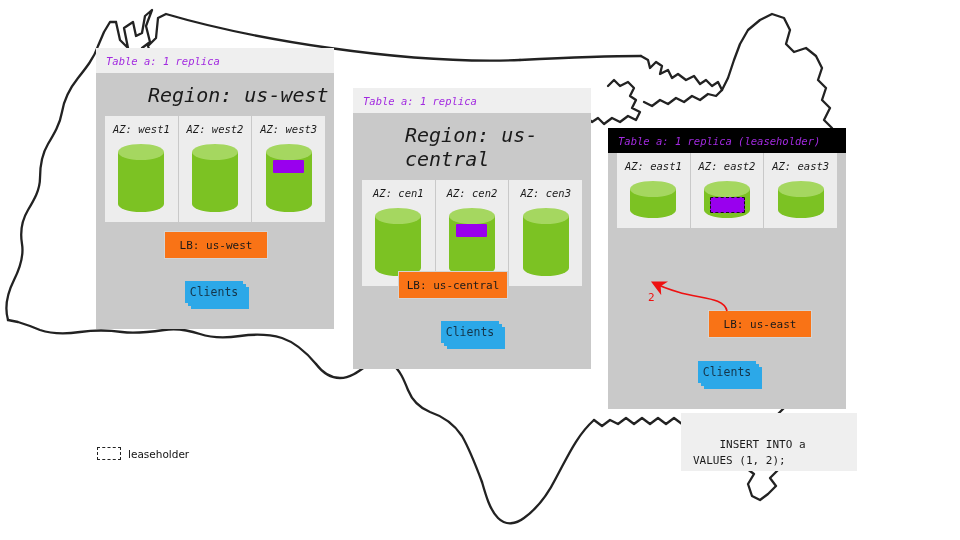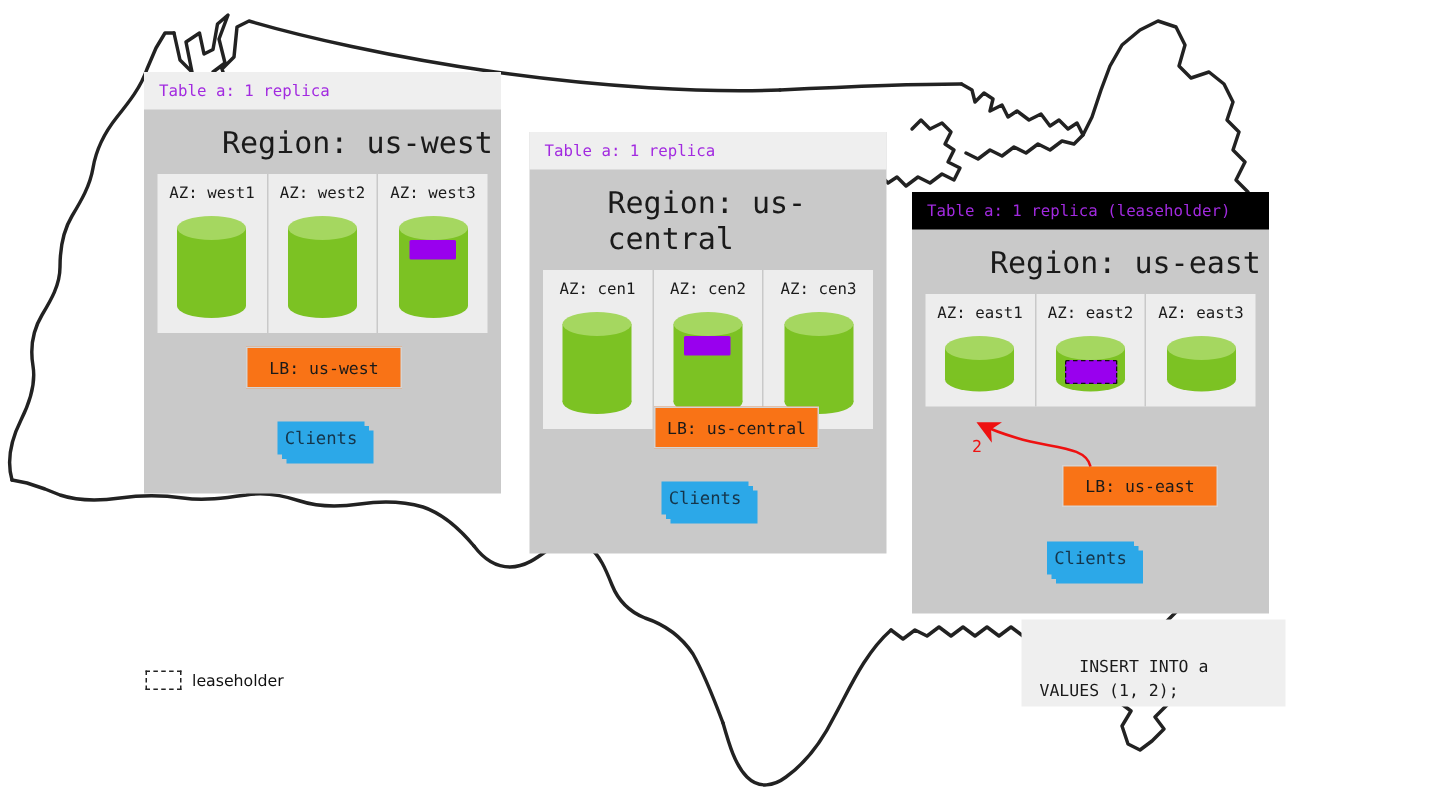--- a/index.html
+++ b/index.html
@@ -6,21 +6,21 @@
   body{
     width:960px;height:540px;background:#ffffff;overflow:hidden;position:relative;
     font-family:"DejaVu Sans Mono","Liberation Mono",monospace;
   }
   #stage{position:absolute;left:0;top:0;width:960px;height:540px;}
 
   
   #map{position:absolute;left:0;top:0;width:960px;height:540px;}
 
   
-  .region-panel{position:absolute;background:#c9c9c9;box-sizing:border-box;}
+  .region-panel{position:absolute;background:#c9c9c9;box-sizing:border-box;font-style:italic;}
   .panel-head{background:#efefef;color:#a22ae0;font-size:10.5px;padding:7px 0 6px 10px;letter-spacing:0px;}
   .panel-region-title{color:#1a1a1a;font-size:20px;padding:10px 0 9px 12px;margin-left:40px;}
   .az-row{display:flex;background:#ededed;margin:0 9px;border:0;}
   .az-cell{flex:1;box-sizing:border-box;border-right:1px solid #c9c9c9;
            display:flex;flex-direction:column;align-items:center;padding:7px 0 10px 0;}
   .az-cell:last-child{border-right:none;}
   .az-label{font-size:10.5px;color:#1a1a1a;margin-bottom:9px;white-space:nowrap;}
 
   
   .cyl{position:relative;}
@@ -204,34 +204,33 @@
       <div class="az-cell">
         <div class="az-label">AZ: cen3</div>
         <div class="cyl" style="width:46px;height:70px;">
           <div class="bot" style="background: rgb(124, 194, 35);"></div>
           <div class="body" style="background: rgb(124, 194, 35);"></div>
           <div class="top" style="background: rgb(165, 215, 96);"></div>
         </div>
       </div>
     </div>
   </div>
-  <div class="lb-box" style="left:436px;top:271px;width:108px;height:26px;">
+  <div class="lb-box" style="left:398px;top:271px;width:108px;height:26px;">
     <span>LB: us-central</span>
   </div>
   <div class="clients" style="left:441px;top:321px;width:68px;height:30px;">
     <div class="card c3" style="width: 58px; height: 22px; background: rgb(44, 168, 232);"></div>
     <div class="card c2" style="width: 58px; height: 22px; background: rgb(44, 168, 232);"></div>
     <div class="card c1" style="width: 58px; height: 22px; background: rgb(44, 168, 232);">
       <span>Clients</span>
     </div>
   </div>
 
   <div class="region-panel" style="left: 608px; top: 128px; width: 238px; height: 281px; background: rgb(201, 201, 201);">
     <div class="panel-head" style="background: #000000; color: rgb(162, 42, 224);">Table a: 1 replica (leaseholder)</div>
-    <div class="panel-region-title">Region: us-east</div>
     <div class="az-row" style="height:75px;">
       <div class="az-cell">
         <div class="az-label">AZ: east1</div>
         <div class="cyl" style="width:46px;height:70px;">
           <div class="bot" style="background: rgb(124, 194, 35);"></div>
           <div class="body" style="background: rgb(124, 194, 35);"></div>
           <div class="top" style="background: rgb(165, 215, 96);"></div>
         </div>
       </div>
       <div class="az-cell">

